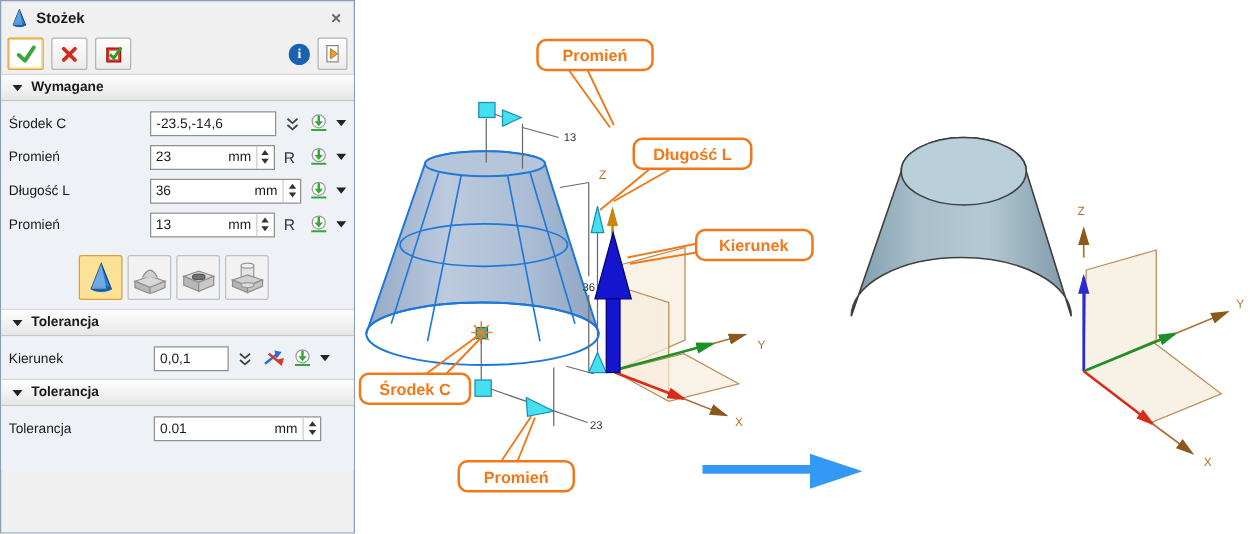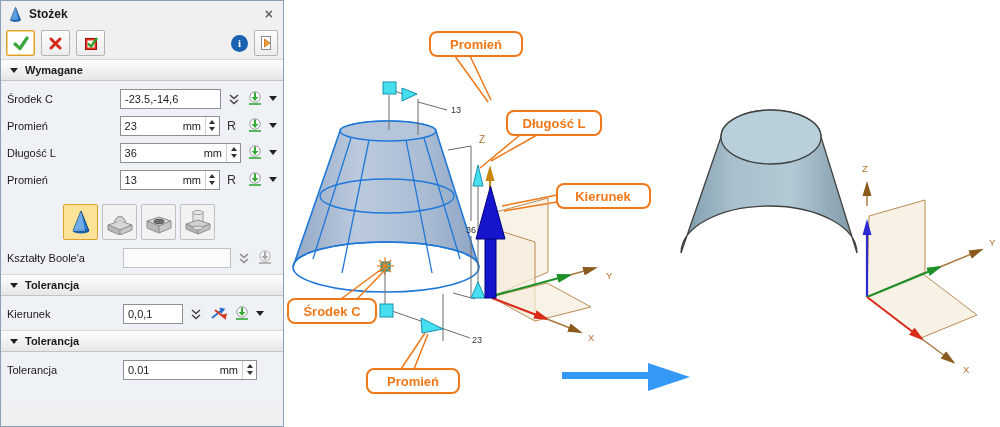--- a/index.html
+++ b/index.html
@@ -203,39 +203,20 @@
           <svg width="28" height="28">
             <rect x="9" y="4" width="10" height="14" fill="#e4e4e4" stroke="#9a9a9a"></rect>
             <ellipse cx="14" cy="4.5" rx="5" ry="2" fill="#efefef" stroke="#9a9a9a"></ellipse>
             <polygon points="2,16 14,12 26,16 14,21" fill="#d0d0d0" stroke="#909090"></polygon>
             <polygon points="2,16 2,21 14,26 14,21" fill="#b4b4b4" stroke="#909090"></polygon>
             <polygon points="26,16 26,21 14,26 14,21" fill="#c4c4c4" stroke="#909090"></polygon>
             <ellipse cx="14" cy="20" rx="5" ry="2" fill="#dddddd" stroke="#9a9a9a"></ellipse>
           </svg>
         </div>
       </div>
-      <div class="row">
-        <span class="lbl">Kształty Boole'a</span>
-        <div class="input dis" style="width:108px">
-          <span class="val"></span>
-        </div>
-        <span class="mini">
-          <svg width="14" height="14">
-              <path d="M3,3 L7,6.5 L11,3 M3,8 L7,11.5 L11,8" fill="none" stroke="#888" stroke-width="1.5"></path>
-            </svg>
-        </span>
-        <span class="mini">
-          <svg width="16" height="15">
-              <circle cx="8" cy="6" r="5.2" fill="#f4f4f4" stroke="#b5b5b5"></circle>
-              <rect x="7" y="1.5" width="2" height="5" fill="#a8a8a8"></rect>
-              <polygon points="4.6,6 11.4,6 8,10" fill="#a8a8a8"></polygon>
-              <line x1="2" y1="13" x2="14" y2="13" stroke="#a8a8a8" stroke-width="1.6"></line>
-            </svg>
-        </span>
-      </div>
     </div>
 
     <div class="sect-h">
       <span class="tri"></span>
       <span>Tolerancja</span>
     </div>
     <div class="sect-c">
       <div class="row">
         <span class="lbl">Kierunek</span>
         <div class="input" style="width:60px">

